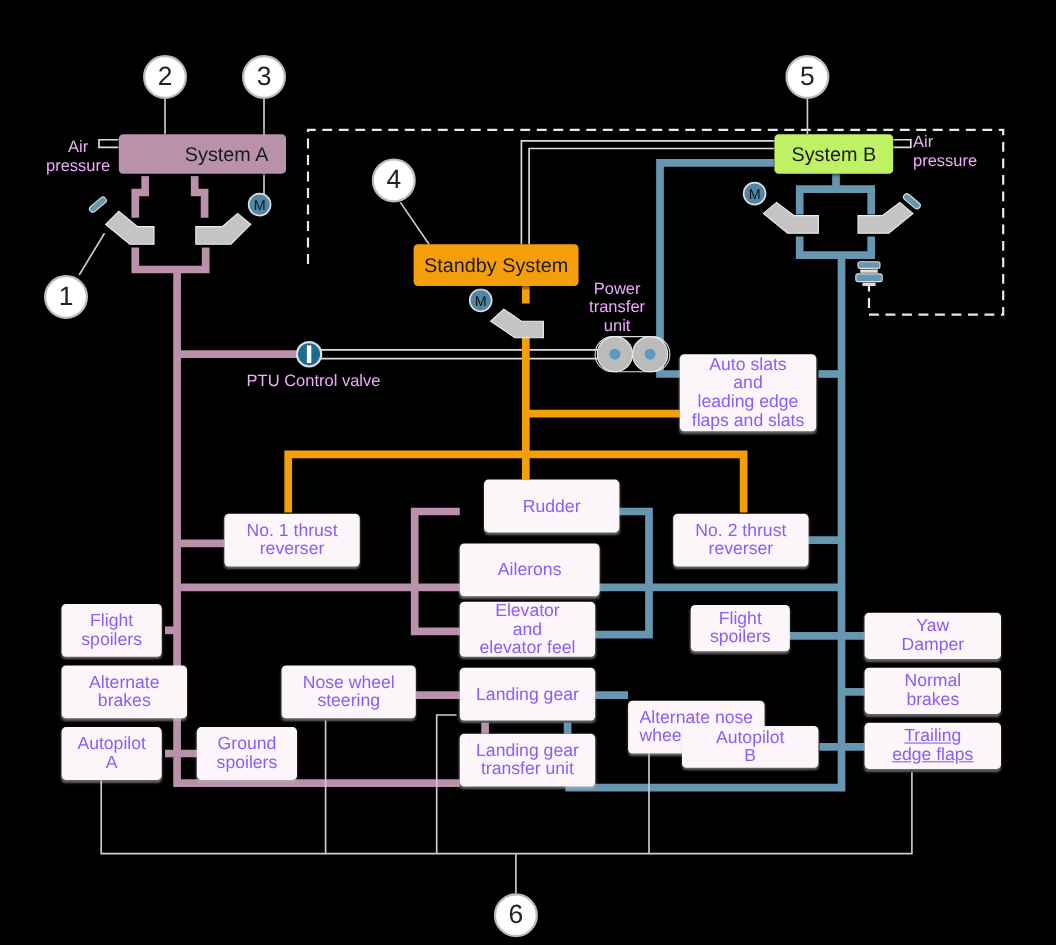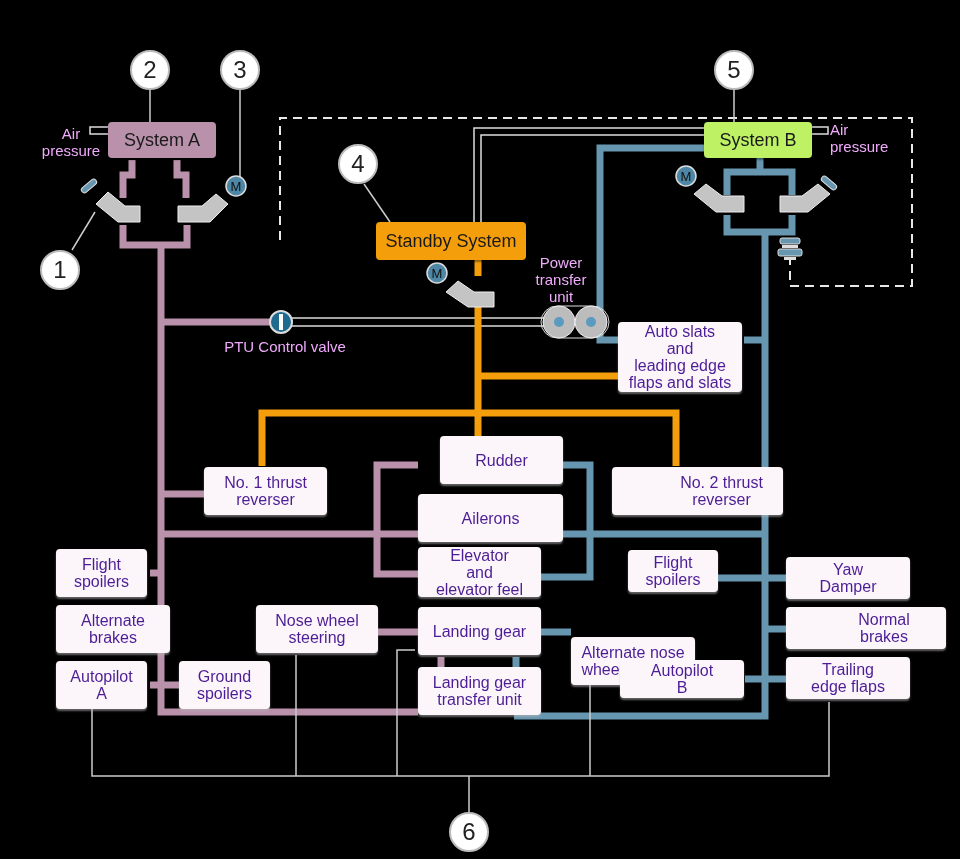--- a/index.html
+++ b/index.html
@@ -1,21 +1,21 @@
 <!DOCTYPE html>
 <html><head>
 <meta charset="utf-8">
 <style>
   html, body { margin: 0; padding: 0; background: #000; }
   body { width: 960px; height: 859px; position: relative; overflow: hidden;
          font-family: "Liberation Sans", "DejaVu Sans", sans-serif; }
   svg#diagram { position: absolute; left: 0; top: 0; }
   .box { position: absolute; background: #fcf6fb; border-radius: 4px;
          box-shadow: 0 2px 2px rgba(180,180,180,0.55);
-         color: #4c1d95; font-size: 16px; line-height: 17px; text-align: center;
+         color: #8b5cf6; font-size: 16px; line-height: 17px; text-align: center;
          display: flex; align-items: center; justify-content: center; white-space: pre-line; }
   .sys { position: absolute; border-radius: 4px; font-size: 18px; color: #1a1a1a;
          display: flex; align-items: center; justify-content: center;
          box-shadow: 0 2px 2px rgba(0,0,0,0.4); }
   .label { position: absolute; color: #f0abfc; font-size: 15px; line-height: 17px;
            text-align: center; white-space: pre-line; }
   .callout { position: absolute; width: 40px; height: 40px; border-radius: 50%;
              background: #fff; border: 2px solid #bbb; box-sizing: border-box;
              color: #222; font-size: 24px; display: flex; align-items: center; justify-content: center; }
 </style>
@@ -129,43 +129,43 @@
     <circle cx="591" cy="322" r="16" fill="#bcbcbc" stroke="#eee" stroke-width="1"></circle>
     <circle cx="559" cy="322" r="5" fill="#5a9ac0"></circle>
     <circle cx="591" cy="322" r="5" fill="#5a9ac0"></circle>
   </g>
 </svg>
 
 <div class="label" style="left:228px;top:178px;width:16px;font-size:13px;color:#111;">M</div>
 <div class="label" style="left:678px;top:168px;width:16px;font-size:13px;color:#111;">M</div>
 <div class="label" style="left:429px;top:265px;width:16px;font-size:13px;color:#111;">M</div>
 
-<div class="sys" style="left:108px;top:122px;width:108px;height:36px;background:#b991ab;">System A</div>
+<div class="sys" style="left:108px;top:122px;width:108px;height:36px;background:#b991ab;padding-left:44px;">System A</div>
 <div class="sys" style="left:704px;top:122px;width:108px;height:36px;background:#bef264;">System B</div>
 <div class="sys" style="left:376px;top:222px;width:150px;height:38px;background:#f59e0b;">Standby System</div>
 
 <div class="label" style="left:36px;top:125px;width:70px;">Air
 pressure</div>
 <div class="label" style="left:830px;top:121px;width:56px;text-align:left;">Air
 pressure</div>
 <div class="label" style="left:526px;top:254px;width:70px;">Power
 transfer
 unit</div>
 <div class="label" style="left:210px;top:338px;width:150px;">PTU Control valve</div>
 
 <div class="box" style="left:618px;top:322px;width:124px;height:70px;">Auto slats
 and
 leading edge
 flaps and slats</div>
 <div class="box" style="left:440px;top:436px;width:123px;height:48px;">Rudder</div>
 <div class="box" style="left:204px;top:467px;width:123px;height:48px;">No. 1 thrust
 reverser</div>
-<div class="box" style="left:612px;top:467px;width:123px;height:48px;padding-left:48px;">No. 2 thrust
+<div class="box" style="left:612px;top:467px;width:123px;height:48px;">No. 2 thrust
 reverser</div>
-<div class="box" style="left:418px;top:494px;width:145px;height:48px;">Ailerons</div>
+<div class="box" style="left:418px;top:494px;width:127px;height:48px;">Ailerons</div>
 <div class="box" style="left:418px;top:547px;width:123px;height:50px;">Elevator
 and
 elevator feel</div>
 <div class="box" style="left:56px;top:549px;width:91px;height:48px;">Flight
 spoilers</div>
 <div class="box" style="left:56px;top:605px;width:114px;height:48px;">Alternate
 brakes</div>
 <div class="box" style="left:56px;top:661px;width:91px;height:48px;">Autopilot
 A</div>
 <div class="box" style="left:179px;top:661px;width:91px;height:48px;">Ground
@@ -176,23 +176,23 @@
 <div class="box" style="left:418px;top:667px;width:123px;height:48px;">Landing gear
 transfer unit</div>
 <div class="box" style="left:571px;top:601px;width:124px;height:48px;margin-top:36px;">Alternate nose
 wheel steering</div>
 <div class="box" style="left:628px;top:550px;width:90px;height:42px;">Flight
 spoilers</div>
 <div class="box" style="left:620px;top:660px;width:124px;height:38px;">Autopilot
 B</div>
 <div class="box" style="left:786px;top:557px;width:124px;height:42px;">Yaw
 Damper</div>
-<div class="box" style="left:786px;top:607px;width:124px;height:42px;padding-left:36px;">Normal
+<div class="box" style="left:786px;top:607px;width:124px;height:42px;">Normal
 brakes</div>
-<div class="box" style="left:786px;top:657px;width:124px;height:42px;">Trailing
+<div class="box" style="left:786px;top:657px;width:124px;height:42px;text-decoration:underline;">Trailing
 edge flaps</div>
 
 <div class="callout" style="left:40px;top:250px;">1</div>
 <div class="callout" style="left:130px;top:50px;">2</div>
 <div class="callout" style="left:220px;top:50px;">3</div>
 <div class="callout" style="left:338px;top:144px;">4</div>
 <div class="callout" style="left:714px;top:50px;">5</div>
 <div class="callout" style="left:449px;top:812px;">6</div>
 
 </body></html>

